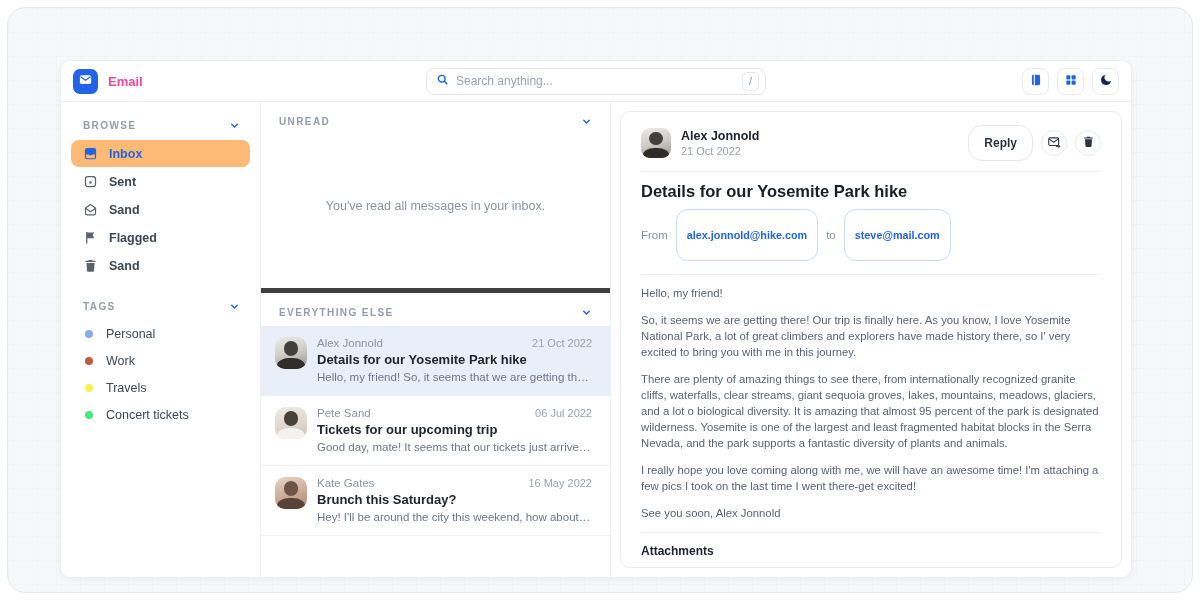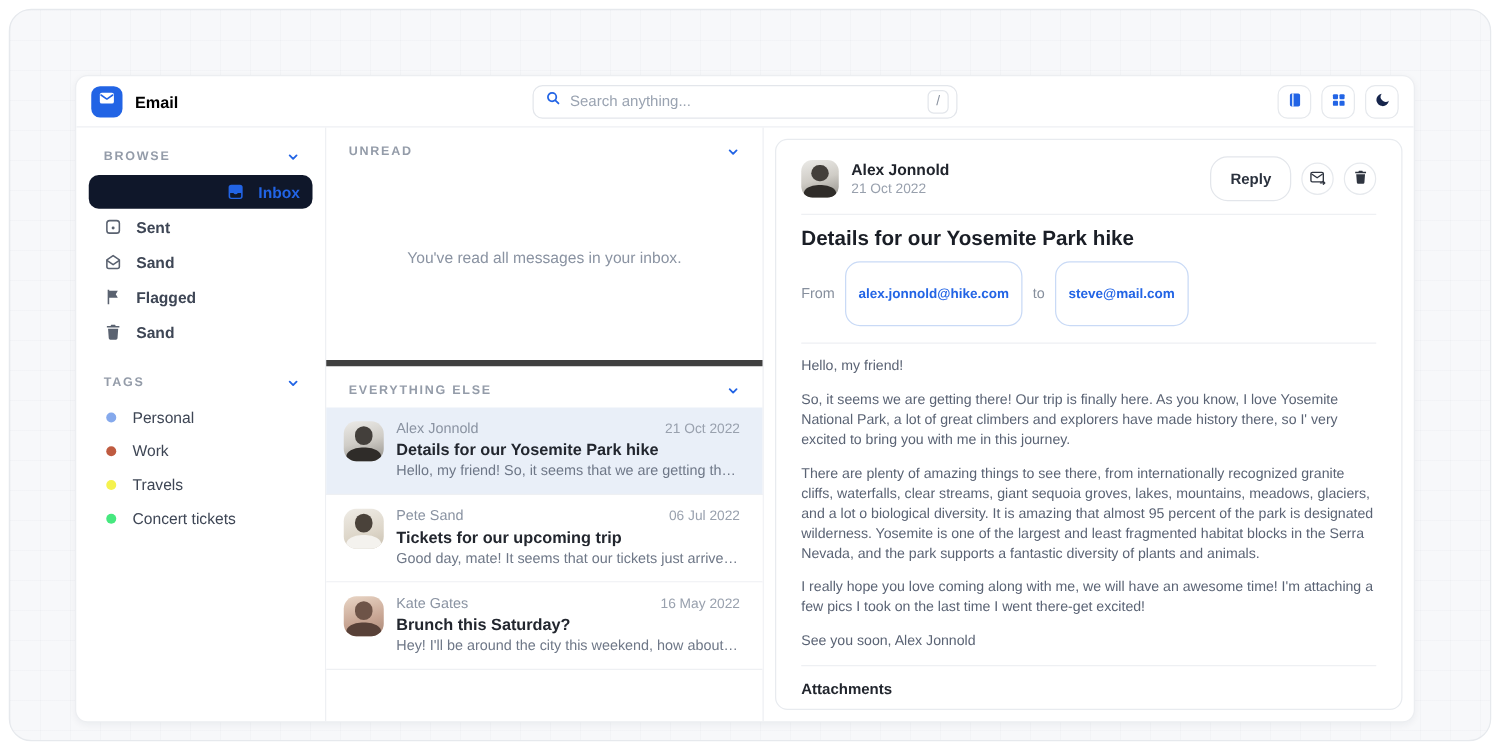--- a/index.html
+++ b/index.html
@@ -9,41 +9,41 @@
                       linear-gradient(90deg, rgba(120,130,150,0.035) 1px, transparent 1px);
     background-size:24px 24px; }
   .app { position:absolute; left:60px; top:60px; width:1072px; height:518px; background:#fff;
     border-radius:10px; border:1px solid #ECEEF1; box-shadow:0 2px 6px rgba(20,30,50,.05);
     display:flex; flex-direction:column; overflow:hidden; }
 
   
   .topbar { height:41px; min-height:41px; border-bottom:1px solid #EEF0F3; display:flex; align-items:center; padding:0 12px; }
   .topbar-left { flex:1; display:flex; align-items:center; gap:10px; }
   .logo { width:25px; height:25px; border-radius:7px; background:#2264E5; display:flex; align-items:center; justify-content:center; }
-  .app-title { font-size:13px; font-weight:700; color:#000000; }
+  .app-title { font-size:13px; font-weight:700; color:#ec4899; }
   .search { width:340px; height:27px; border:1px solid #E3E6EB; border-radius:8px; display:flex; align-items:center; padding:0 6px 0 9px; gap:7px; background:#fff; }
   .search svg { flex:none; }
   .search input { flex:1; border:none; outline:none; font-size:12px; color:#3E4655; font-family:"Liberation Sans",sans-serif; background:transparent; }
   .search input::placeholder { color:#9AA3B1; }
   .kbd { width:17px; height:19px; border:1px solid #E3E6EB; border-radius:5px; font-size:11px; color:#8B93A0; display:flex; align-items:center; justify-content:center; background:#fff; }
   .topbar-right { flex:1; display:flex; justify-content:flex-end; gap:8px; }
   .icon-btn { width:27px; height:27px; border:1px solid #E6E9ED; border-radius:8px; background:#fff; display:flex; align-items:center; justify-content:center; cursor:pointer; }
 
   
   .main { flex:1; display:flex; min-height:0; }
 
   
   .sidebar { width:200px; min-width:200px; border-right:1px solid #EEF0F3; padding:10px 10px; }
   .section-head { display:flex; align-items:center; justify-content:space-between; padding:8px 10px 8px 12px;
     font-size:10px; font-weight:700; letter-spacing:1.4px; color:#949CA9; }
   .chev { color:#2264E5; display:flex; }
   .nav-item { display:flex; align-items:center; gap:11px; padding:6px 10px 6px 12px; margin:1px 0; border-radius:8px;
     font-size:12.5px; font-weight:600; color:#3E4655; cursor:pointer; }
   .nav-item .nicon { display:flex; color:#5A6270; }
-  .nav-item.active { background:#0f172a; color:#2264E5;justify-content:flex-end; }
+  .nav-item.active { background:#fdba74; color:#2264E5; }
   .nav-item.active .nicon { color:#2264E5; }
   .tags-block { margin-top:14px; }
   .tag-item { display:flex; align-items:center; gap:13px; padding:6px 10px 6px 14px; margin:1px 0; font-size:12.5px; font-weight:500; color:#3E4655; cursor:pointer; }
   .dot { width:8px; height:8px; border-radius:50%; flex:none; }
 
   
   .maillist { width:350px; min-width:350px; border-right:1px solid #EEF0F3; display:flex; flex-direction:column; }
   .maillist .section-head { padding:14px 18px 8px 18px; }
   .empty-msg { text-align:center; color:#8A93A2; font-size:12.5px; margin-top:64px; }
   .else-block { margin-top:75px; border-top:5px solid #404040; }

